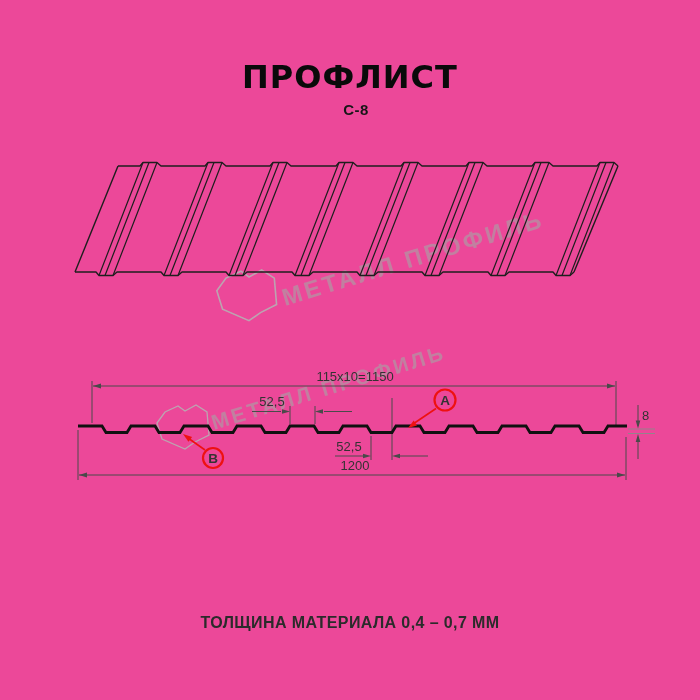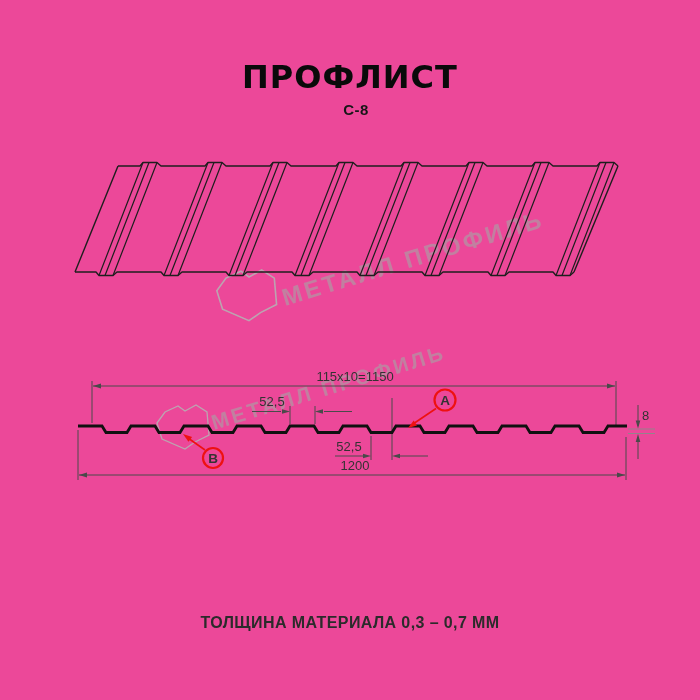--- a/index.html
+++ b/index.html
@@ -136,14 +136,14 @@
       <g>
         <path d="M205,450 L188,438" stroke="#ee1111" stroke-width="1.6" fill="none"></path>
         <polygon points="183,434 192.1,436.9 188.5,441.7" fill="#ee1111"></polygon>
         <circle cx="213" cy="458" r="10" fill="none" stroke="#ee1111" stroke-width="2.2"></circle>
         <text x="213" y="462.8" text-anchor="middle" font-size="13.5" font-weight="600" fill="#ee1111">B</text>
       </g>
 
     </g>
   </svg>
 
-  <div class="footer">ТОЛЩИНА МАТЕРИАЛА 0,3 – 0,7 ММ</div>
+  <div class="footer">ТОЛЩИНА МАТЕРИАЛА 0,4 – 0,7 ММ</div>
 </div>
 
 </body></html>

